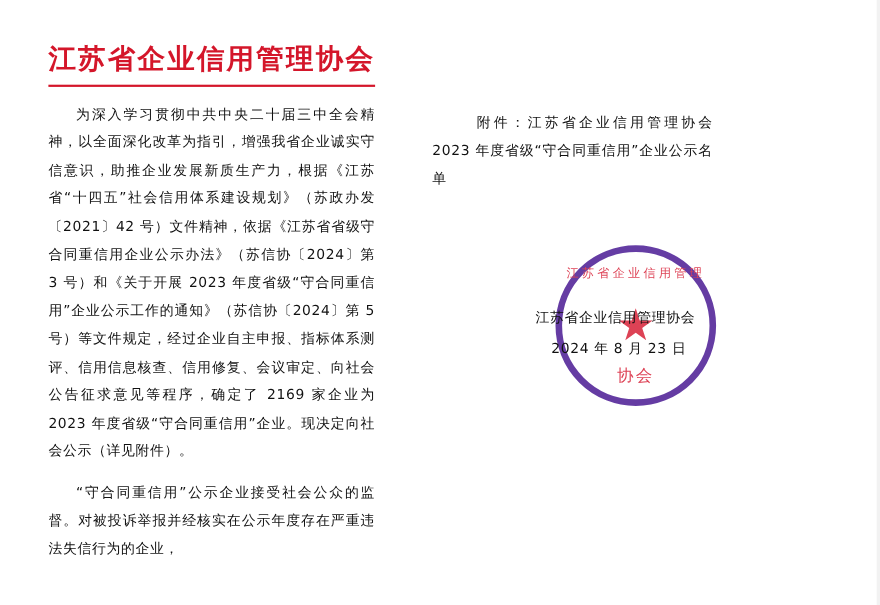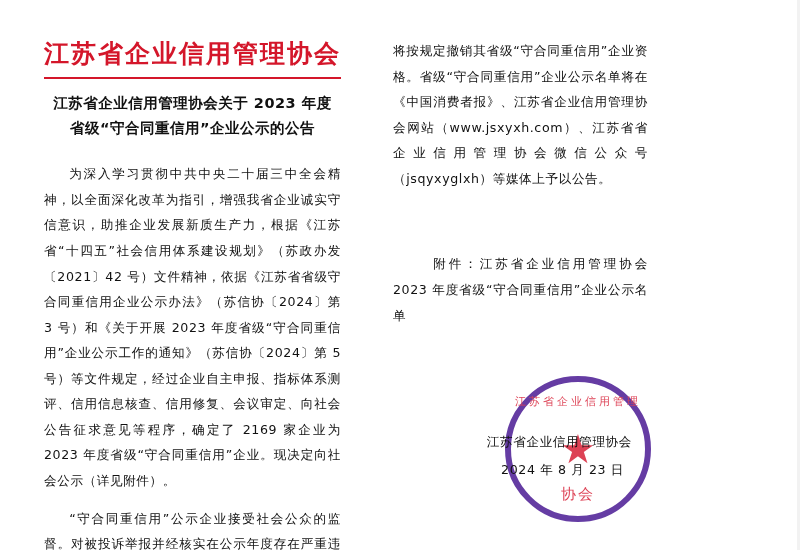--- a/index.html
+++ b/index.html
@@ -185,33 +185,28 @@
 </head>
 <body>
 
 <div class="page">
   <div class="spread">
 
     <div class="col col-left">
       <div class="masthead">江苏省企业信用管理协会</div>
       <div class="masthead-rule"></div>
 
-      <div class="doc-title">
-        <div>江苏省企业信用管理协会关于 2023 年度</div>
-        <div>省级“守合同重信用”企业公示的公告</div>
-      </div>
 
       <p class="para">为深入学习贯彻中共中央二十届三中全会精神，以全面深化改革为指引，增强我省企业诚实守信意识，助推企业发展新质生产力，根据《江苏省“十四五”社会信用体系建设规划》（苏政办发〔2021〕42 号）文件精神，依据《江苏省省级守合同重信用企业公示办法》（苏信协〔2024〕第 3 号）和《关于开展 2023 年度省级“守合同重信用”企业公示工作的通知》（苏信协〔2024〕第 5 号）等文件规定，经过企业自主申报、指标体系测评、信用信息核查、信用修复、会议审定、向社会公告征求意见等程序，确定了 2169 家企业为 2023 年度省级“守合同重信用”企业。现决定向社会公示（详见附件）。</p>
       <p class="para">“守合同重信用”公示企业接受社会公众的监督。对被投诉举报并经核实在公示年度存在严重违法失信行为的企业，</p>
     </div>
 
     <div class="gutter"></div>
 
     <div class="col col-right">
-      <p class="para-right">将按规定撤销其省级“守合同重信用”企业资格。省级“守合同重信用”企业公示名单将在《中国消费者报》、江苏省企业信用管理协会网站（www.jsxyxh.com）、江苏省省企业信用管理协会微信公众号（jsqyxyglxh）等媒体上予以公告。</p>
 
       <p class="attach">附件：江苏省企业信用管理协会 2023 年度省级“守合同重信用”企业公示名单</p>
 
       <div class="sign-block">
         <div class="seal">
           <div class="seal-text-top">江苏省企业信用管理</div>
           <div class="seal-star">★</div>
           <div class="seal-text-bottom">协会</div>
         </div>
         <div class="signer">江苏省企业信用管理协会</div>

